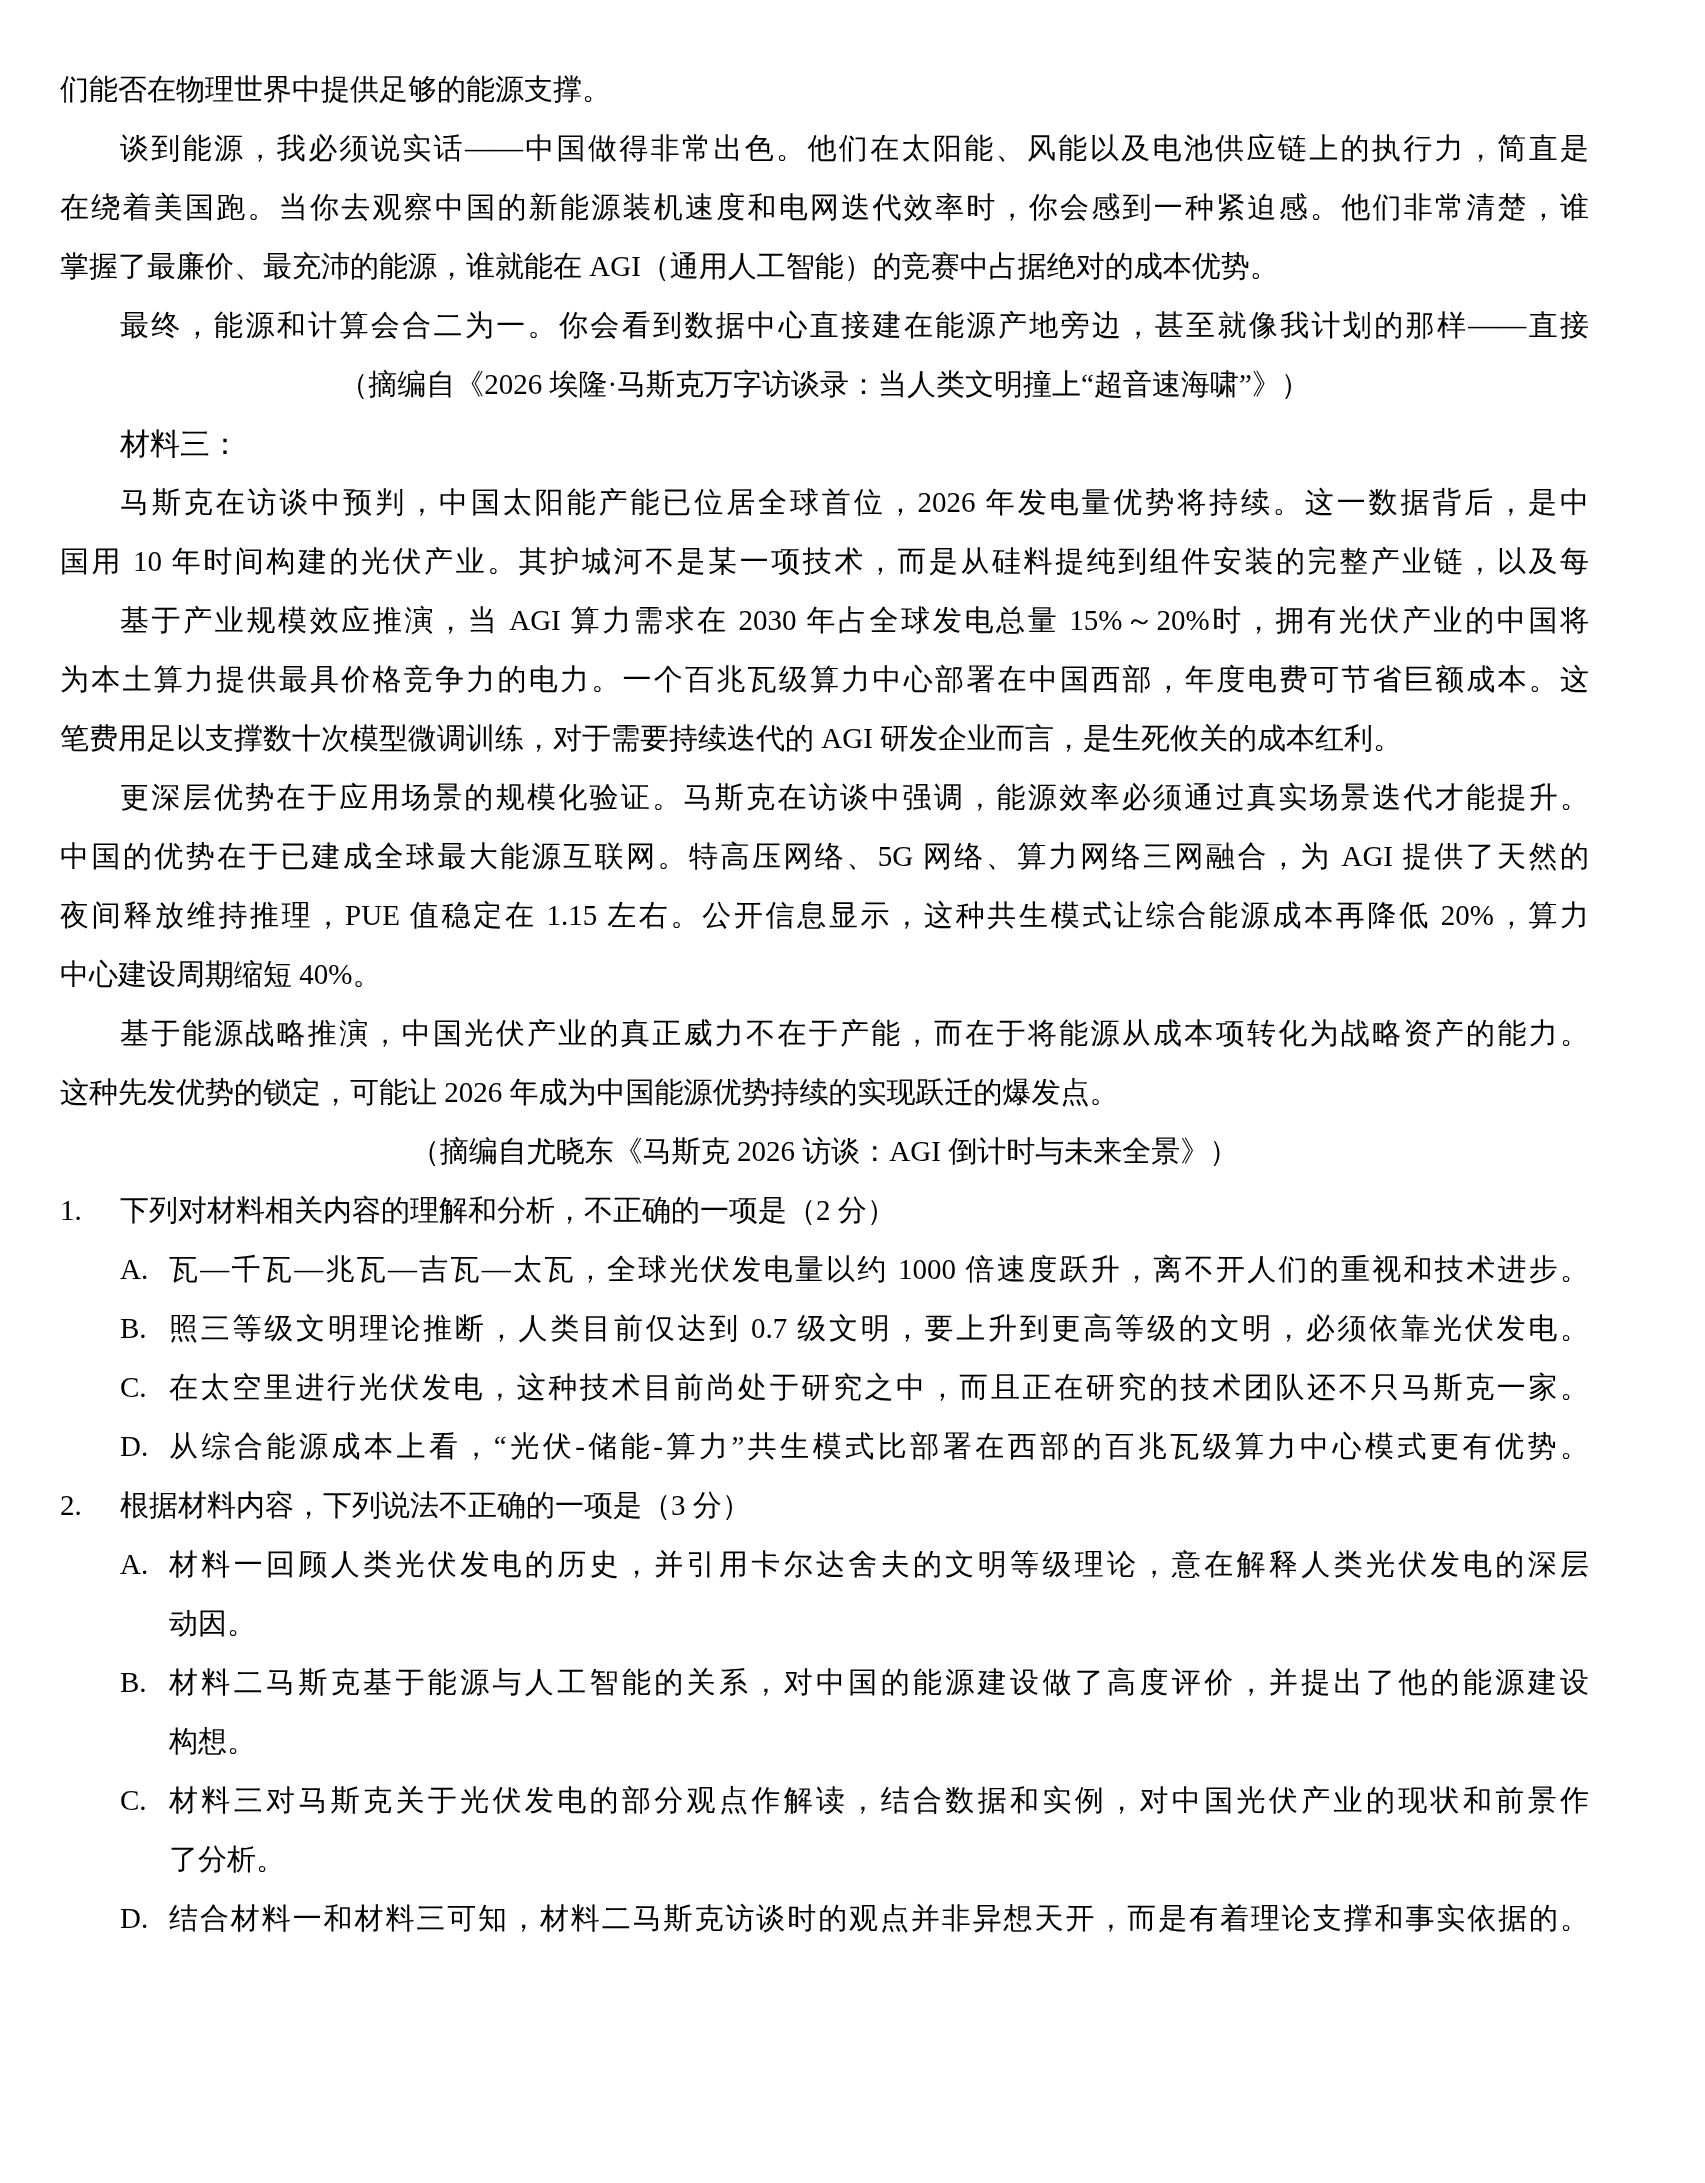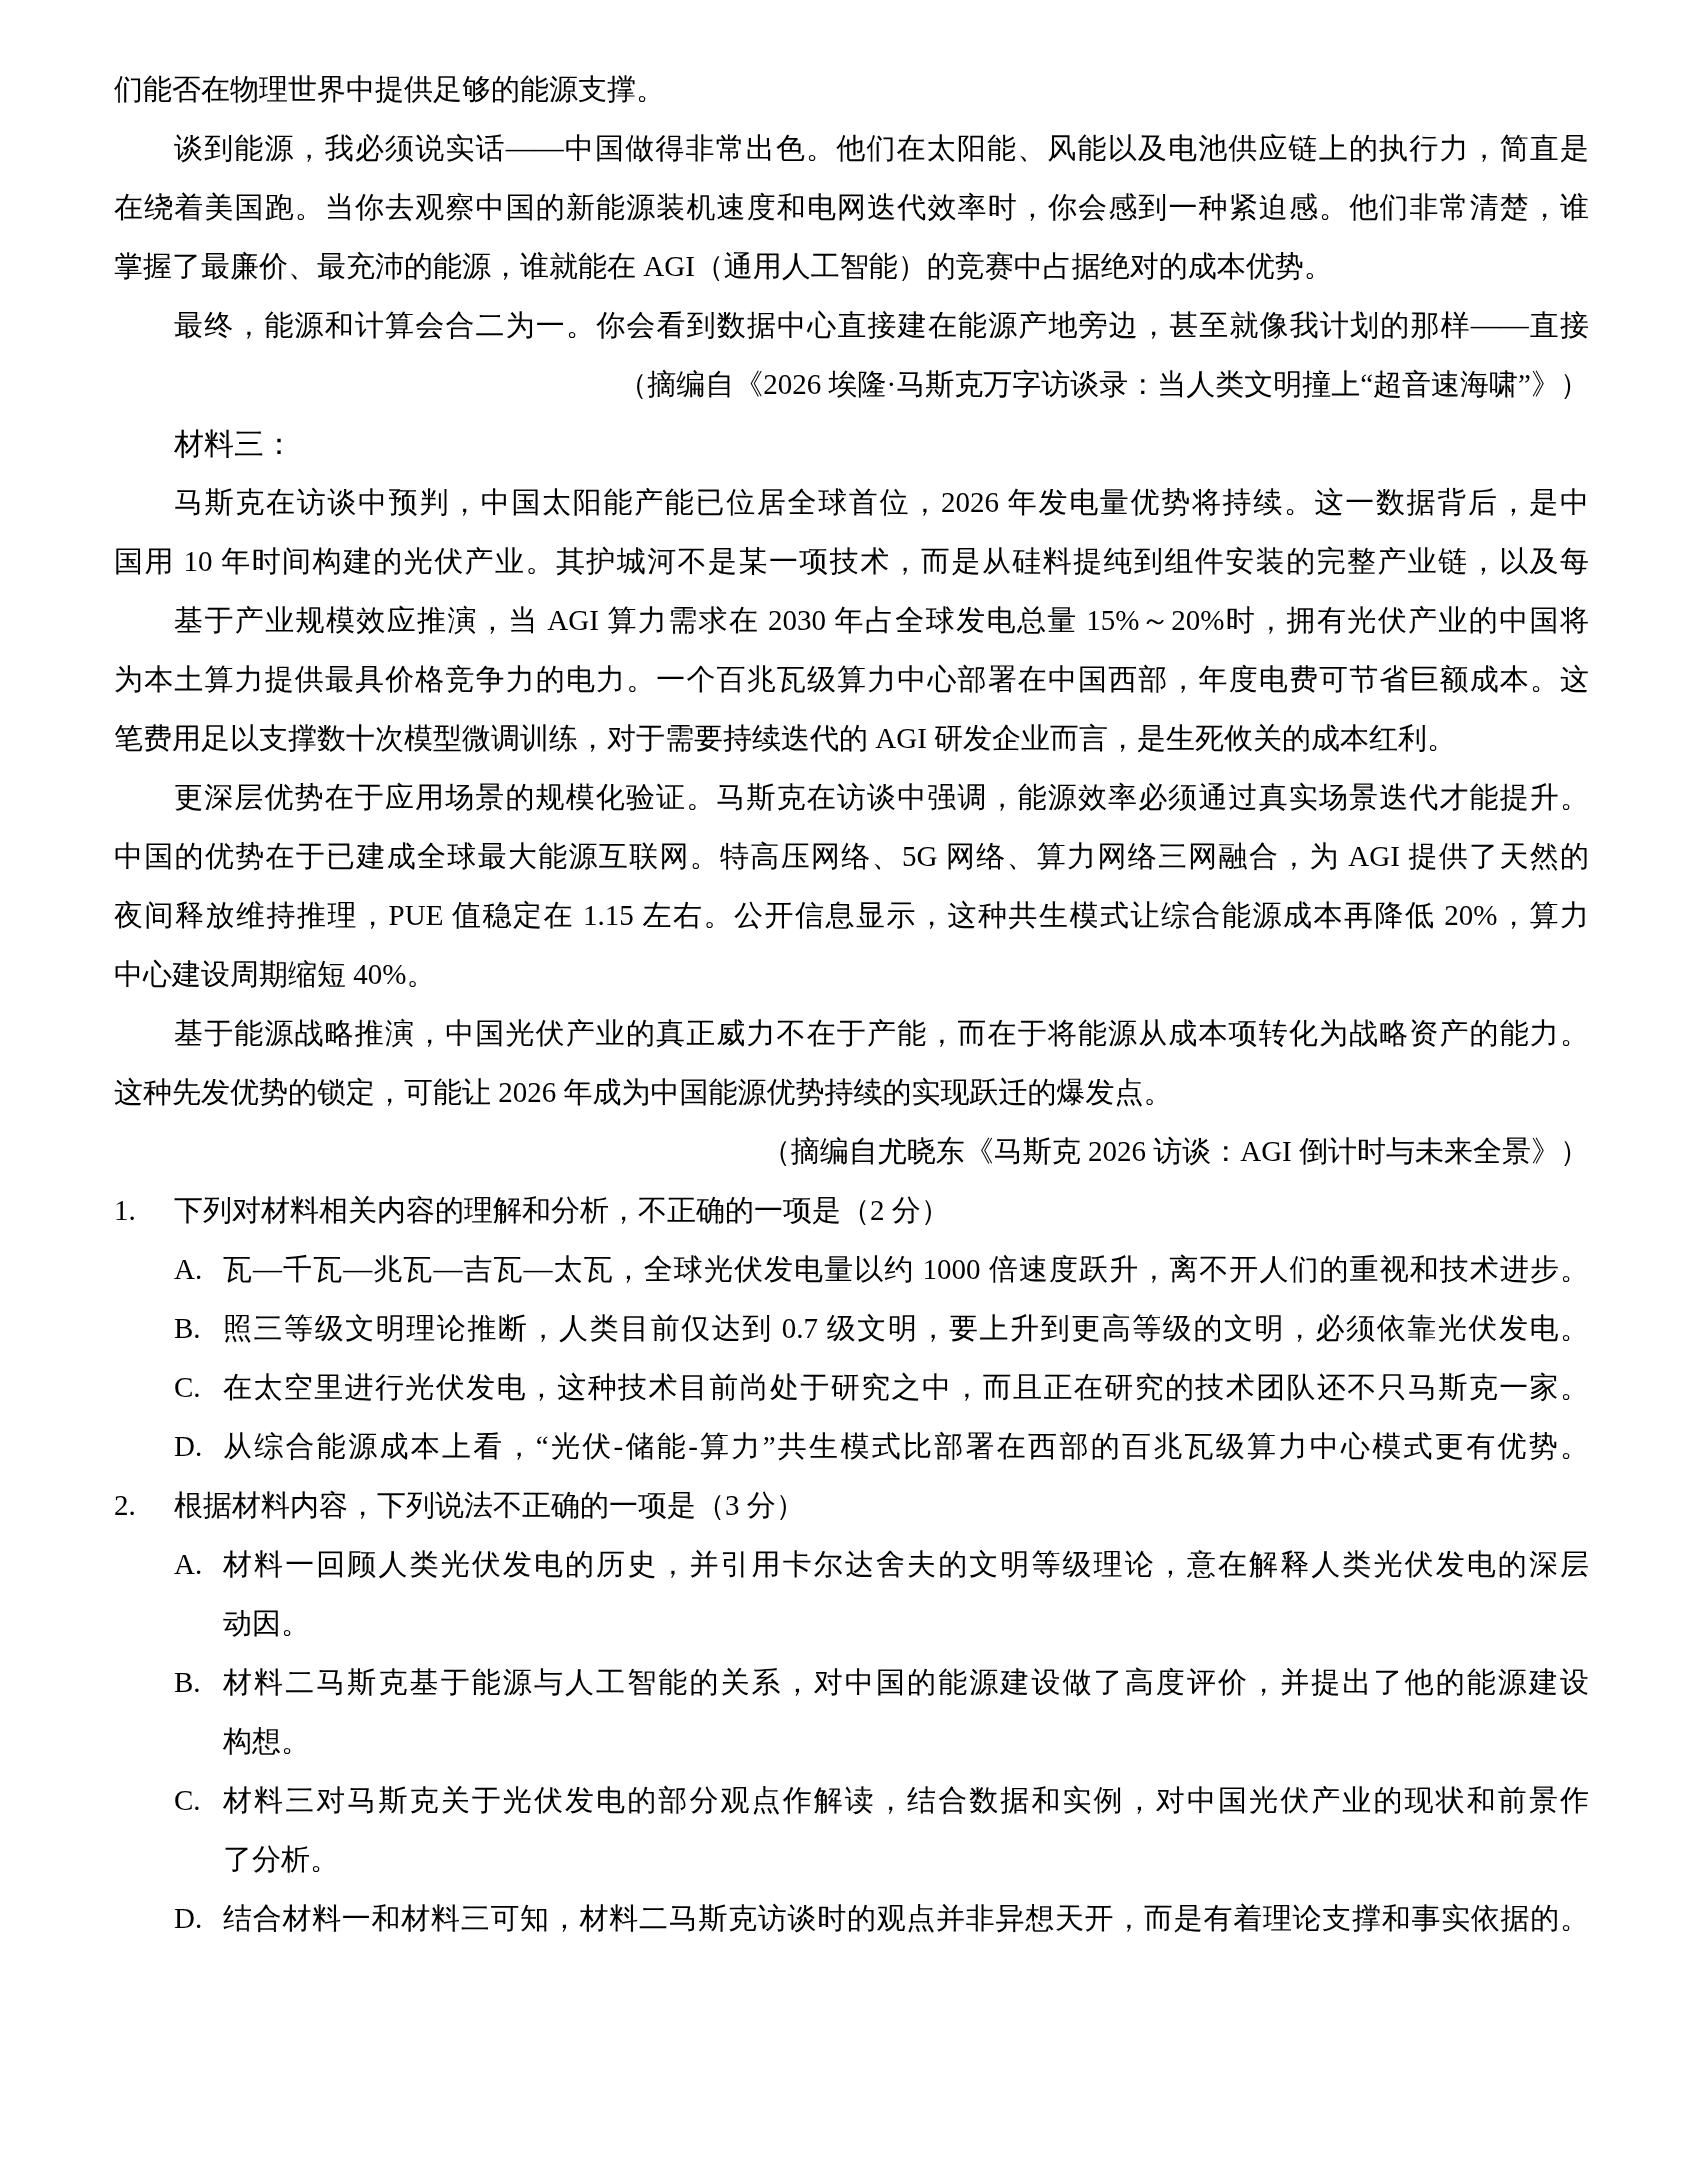--- a/index.html
+++ b/index.html
@@ -9,37 +9,37 @@
   }
   .page {
     position: relative;
     width: 1705px;
     height: 2183px;
     background: #ffffff;
     color: #000000;
     font-family: "Liberation Serif", "DejaVu Serif", serif;
     font-size: 29px;
     box-sizing: border-box;
-    padding: 60px 116px 0 114px;
+    padding: 60px 116px 0 60px;
     overflow: hidden;
   }
   .line {
     height: 59px;
     line-height: 59px;
     overflow: hidden;
   }
   .line.fill {
     text-align: justify;
     text-align-last: justify;
   }
   .line.indent {
     text-indent: 60px;
   }
   .line.citation {
-    text-align: right;
+    text-align: center;
   }
   .line.heading {
     font-family: "Liberation Sans", "DejaVu Sans", sans-serif;
     font-weight: normal;
     padding-left: 60px;
     font-size: 30px;
   }
   .line.question {
     display: flex;
   }

